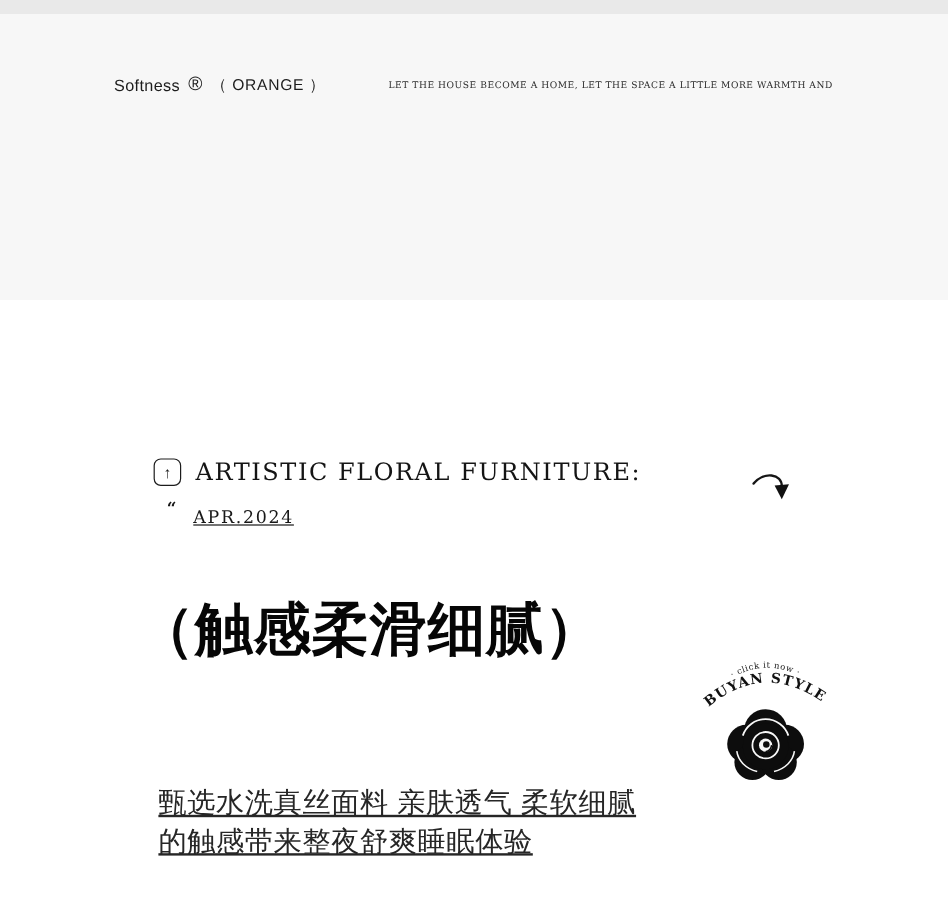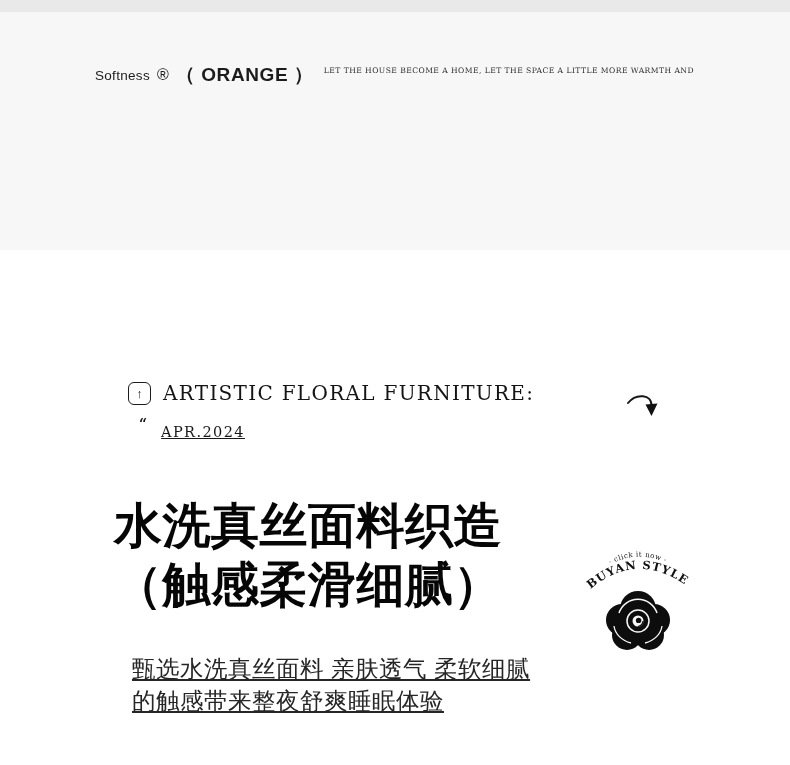--- a/index.html
+++ b/index.html
@@ -13,21 +13,21 @@
     background:#f7f7f7;
   }
   
   .logo {
     position:absolute; left:95px; top:50px;
     display:flex; align-items:center; gap:7px; color:#1c1c1c;
     white-space:nowrap;
   }
   .logo-name { font-size:13.5px; letter-spacing:.3px; font-weight:400; }
   .logo-reg  { font-size:16px; font-weight:400; line-height:1; }
-  .logo-suffix { font-size:19px; font-weight:700; letter-spacing:.6px; }
+  .logo-suffix { font-size:13px; font-weight:400; letter-spacing:.6px; }
   
   .tagline {
     position:absolute; right:96px; top:53px; 
     font-family:"DejaVu Serif", serif; font-size:7.6px; line-height:11.5px;
     letter-spacing:.45px; color:#2e2e2e; font-variant:small-caps;
     text-transform:uppercase;
   }
   
   .section-header {
     position:absolute; left:128px; top:369px;
@@ -100,21 +100,20 @@
     <span class="quote-mark">“</span>
     <span class="date-text">APR.2024</span>
   </div>
 
   <svg class="curl-arrow" viewBox="0 0 42 38">
     <path d="M5,13 C13,3 29,4 28.5,16" stroke="#161616" stroke-width="2" fill="none" stroke-linecap="round"></path>
     <polygon points="22.5,14.5 34.5,13.5 28.5,26" fill="#111"></polygon>
   </svg>
 
   <div class="headline">
-    <div>水洗真丝面料织造</div>
     <div>（触感柔滑细腻）</div>
   </div>
 
   <div class="stamp">
     <svg viewBox="0 0 115 128" width="115" height="128">
       <defs>
         <path id="arcSmall" d="M 28,36 Q 57,18 88,34" fill="none"></path>
         <path id="arcMain" d="M 12,58 Q 56,22 104,54" fill="none"></path>
       </defs>
       <text font-family="DejaVu Serif, serif" font-size="7" fill="#161616" letter-spacing="0.5">

